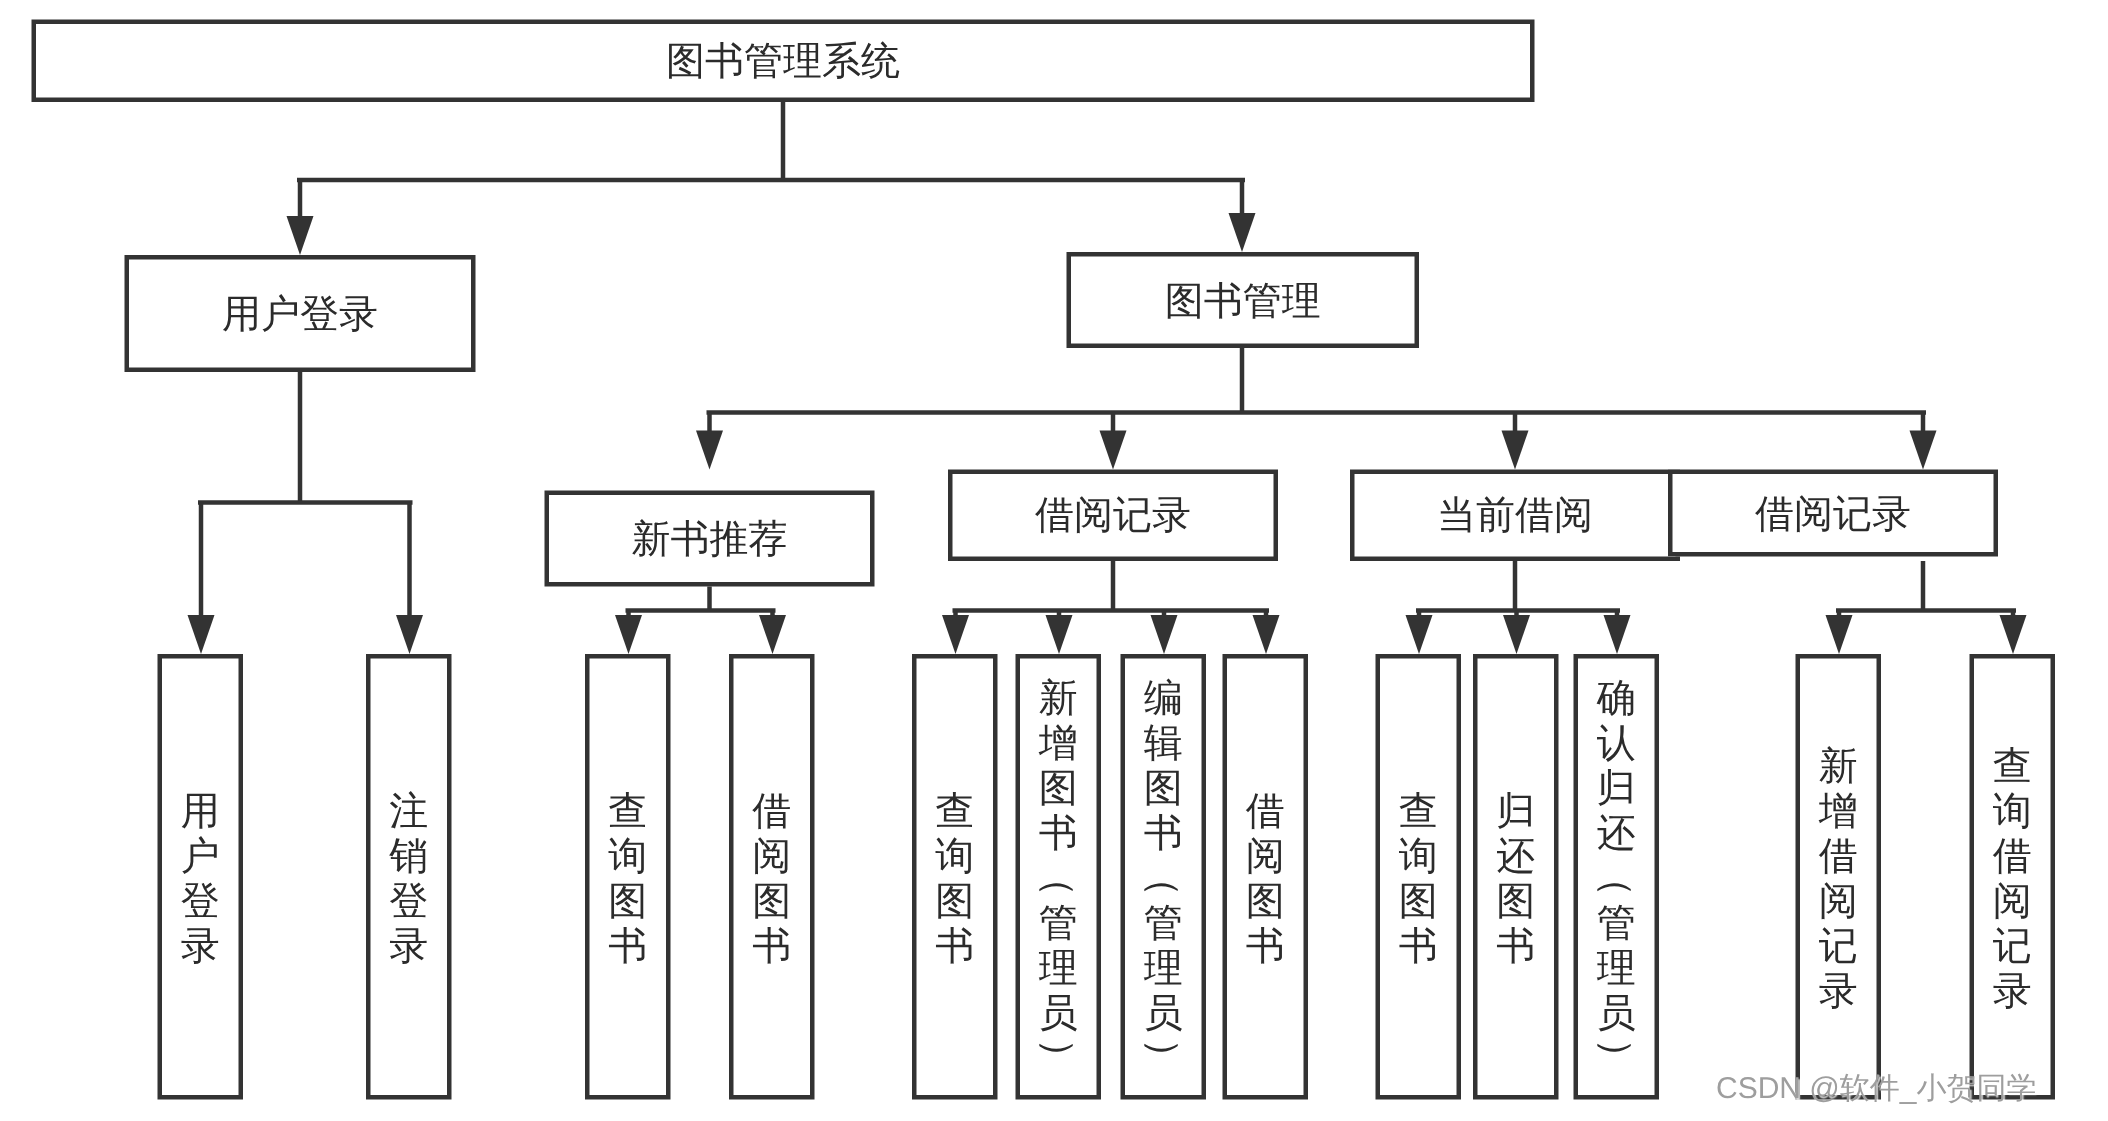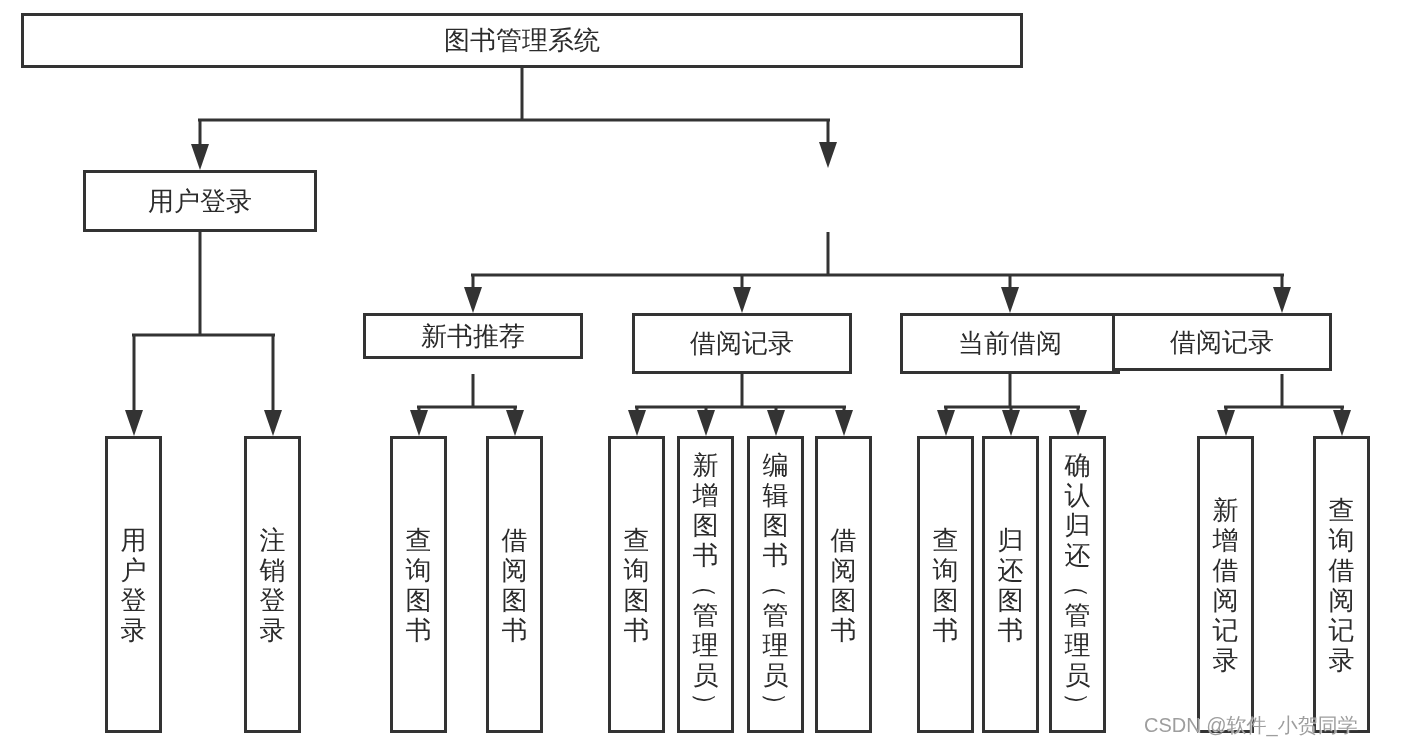--- a/index.html
+++ b/index.html
@@ -108,25 +108,28 @@
       <polygon points="1217,410 1235,410 1226,436"></polygon>
       <line x1="1342" y1="407" x2="1342" y2="412"></line>
       <polygon points="1333,410 1351,410 1342,436"></polygon>
     </g>
   </svg>
 
   <div class="box" style="left:21px;top:13px;width:1002px;height:55px">
     <span class="label">图书管理系统</span>
   </div>
 
-  <div class="box" style="left:83px;top:170px;width:234px;height:62px">
+  <div class="box" style="left:83px;top:170px;width:234px;height:78px">
     <span class="label">用户登录</span>
   </div>
-
-  <div class="box" style="left:363px;top:313px;width:220px;height:46px">
+  <div class="box" style="left:711px;top:168px;width:235px;height:64px">
+    <span class="label">图书管理</span>
+  </div>
+
+  <div class="box" style="left:363px;top:327px;width:220px;height:64px">
     <span class="label">新书推荐</span>
   </div>
   <div class="box" style="left:632px;top:313px;width:220px;height:61px">
     <span class="label">借阅记录</span>
   </div>
   <div class="box" style="left:900px;top:313px;width:220px;height:61px">
     <span class="label">当前借阅</span>
   </div>
   <div class="box" style="left:1112px;top:313px;width:220px;height:58px">
     <span class="label">借阅记录</span>

